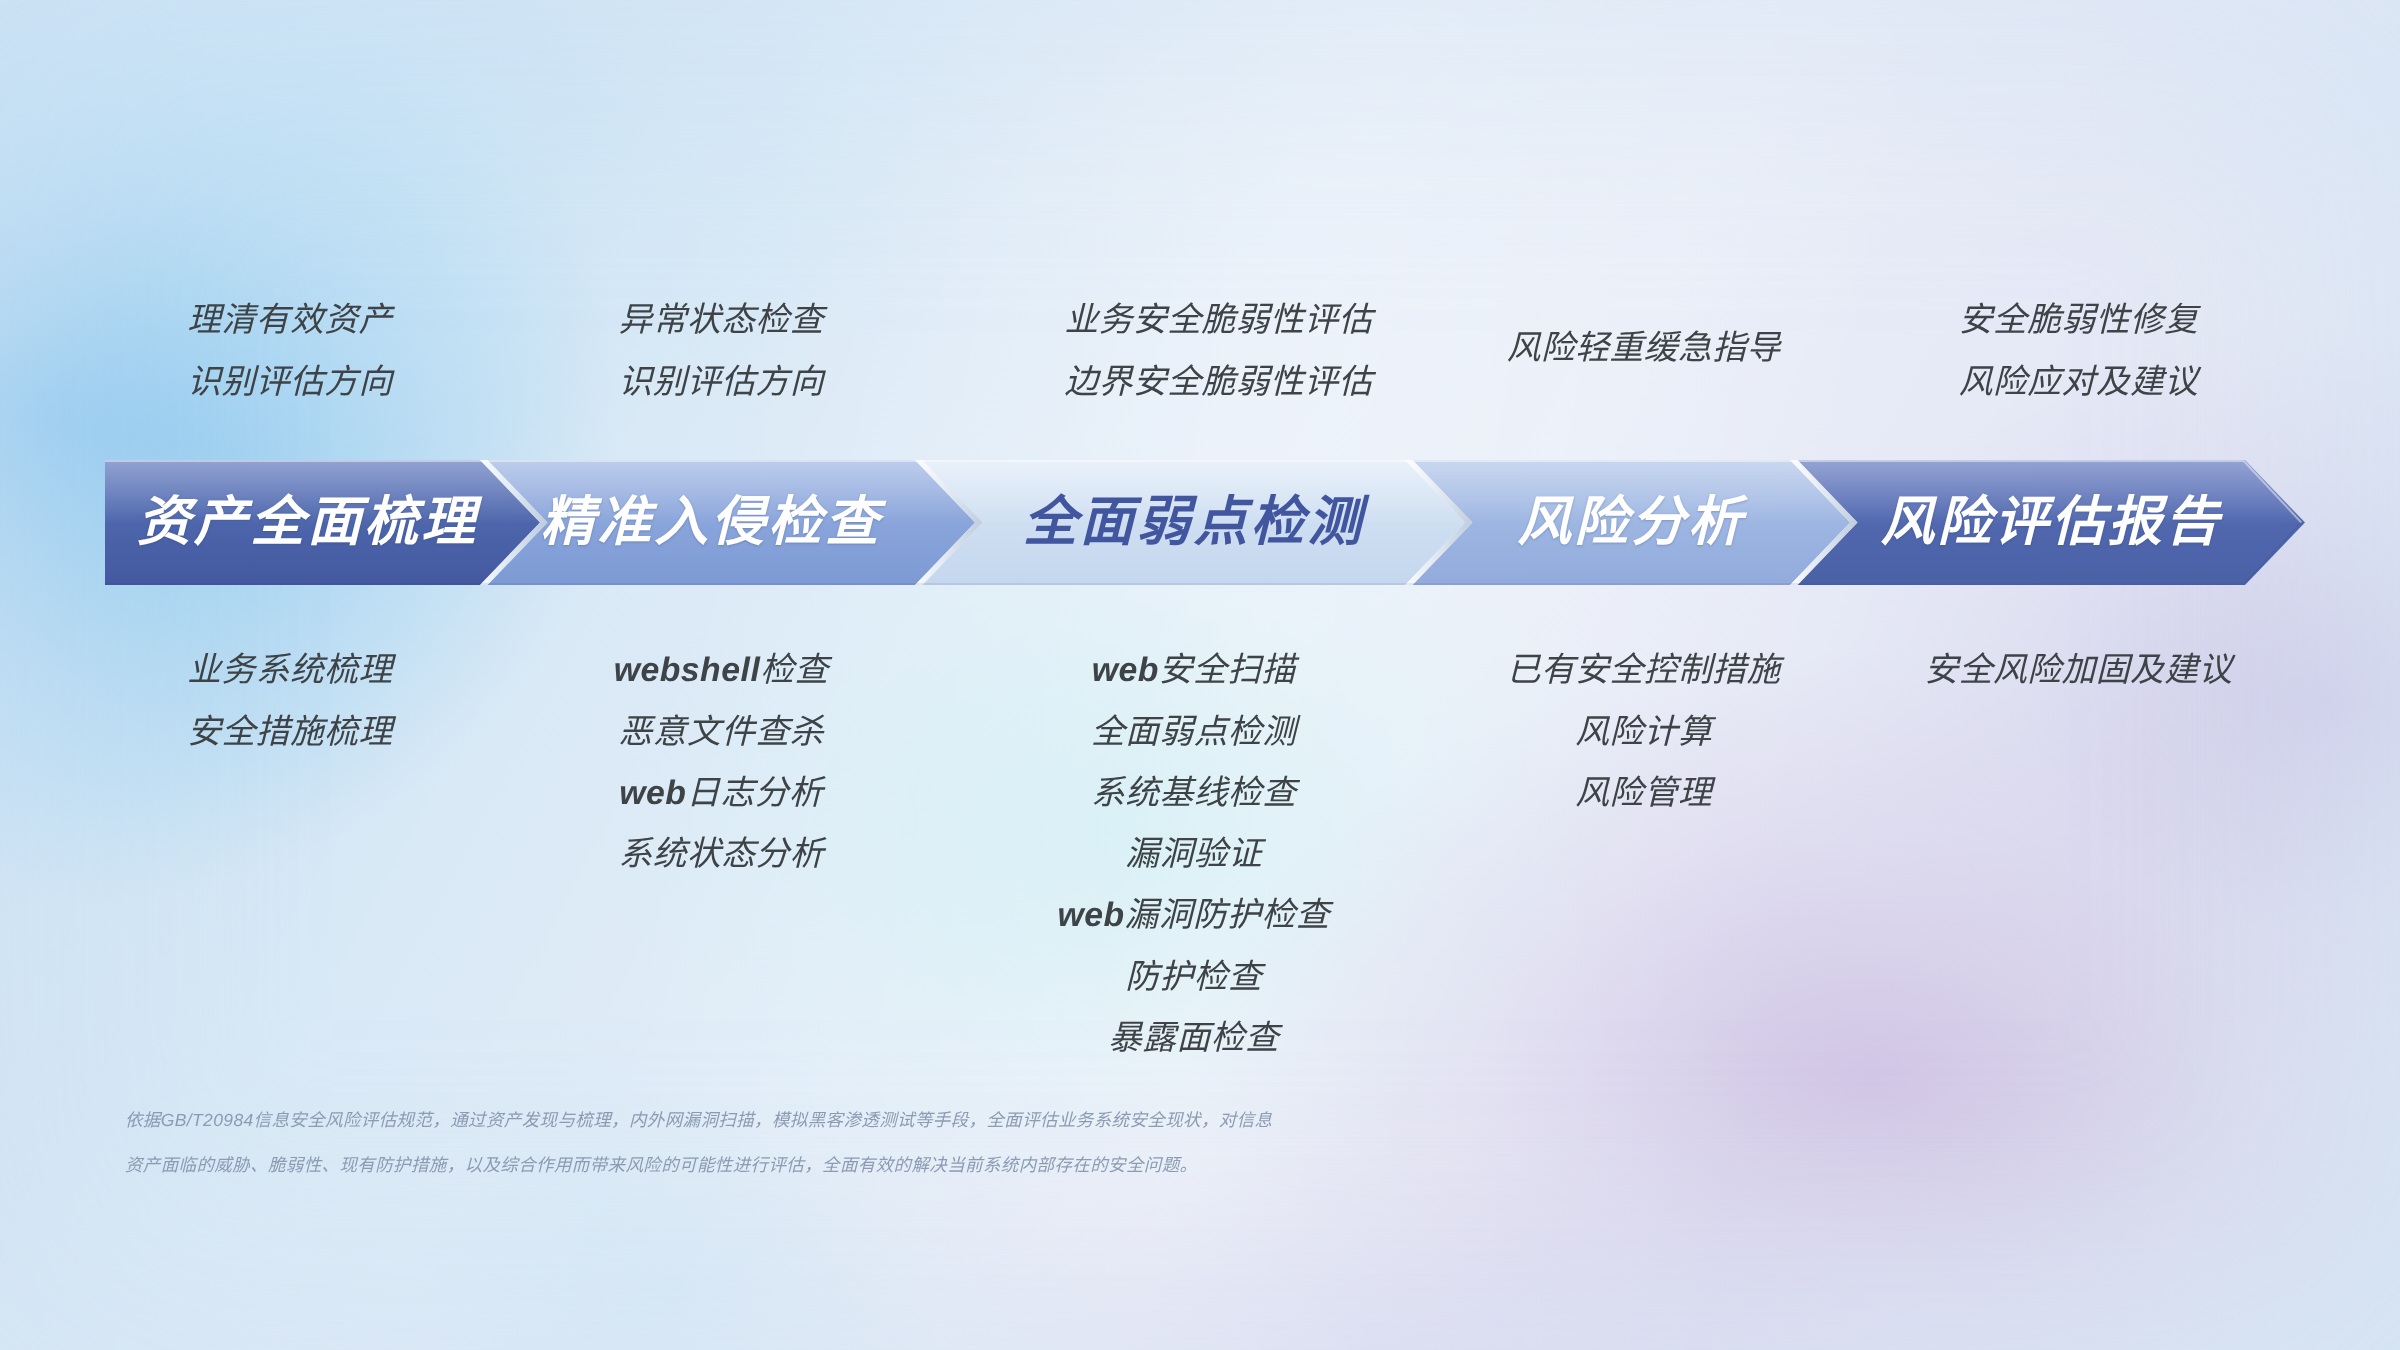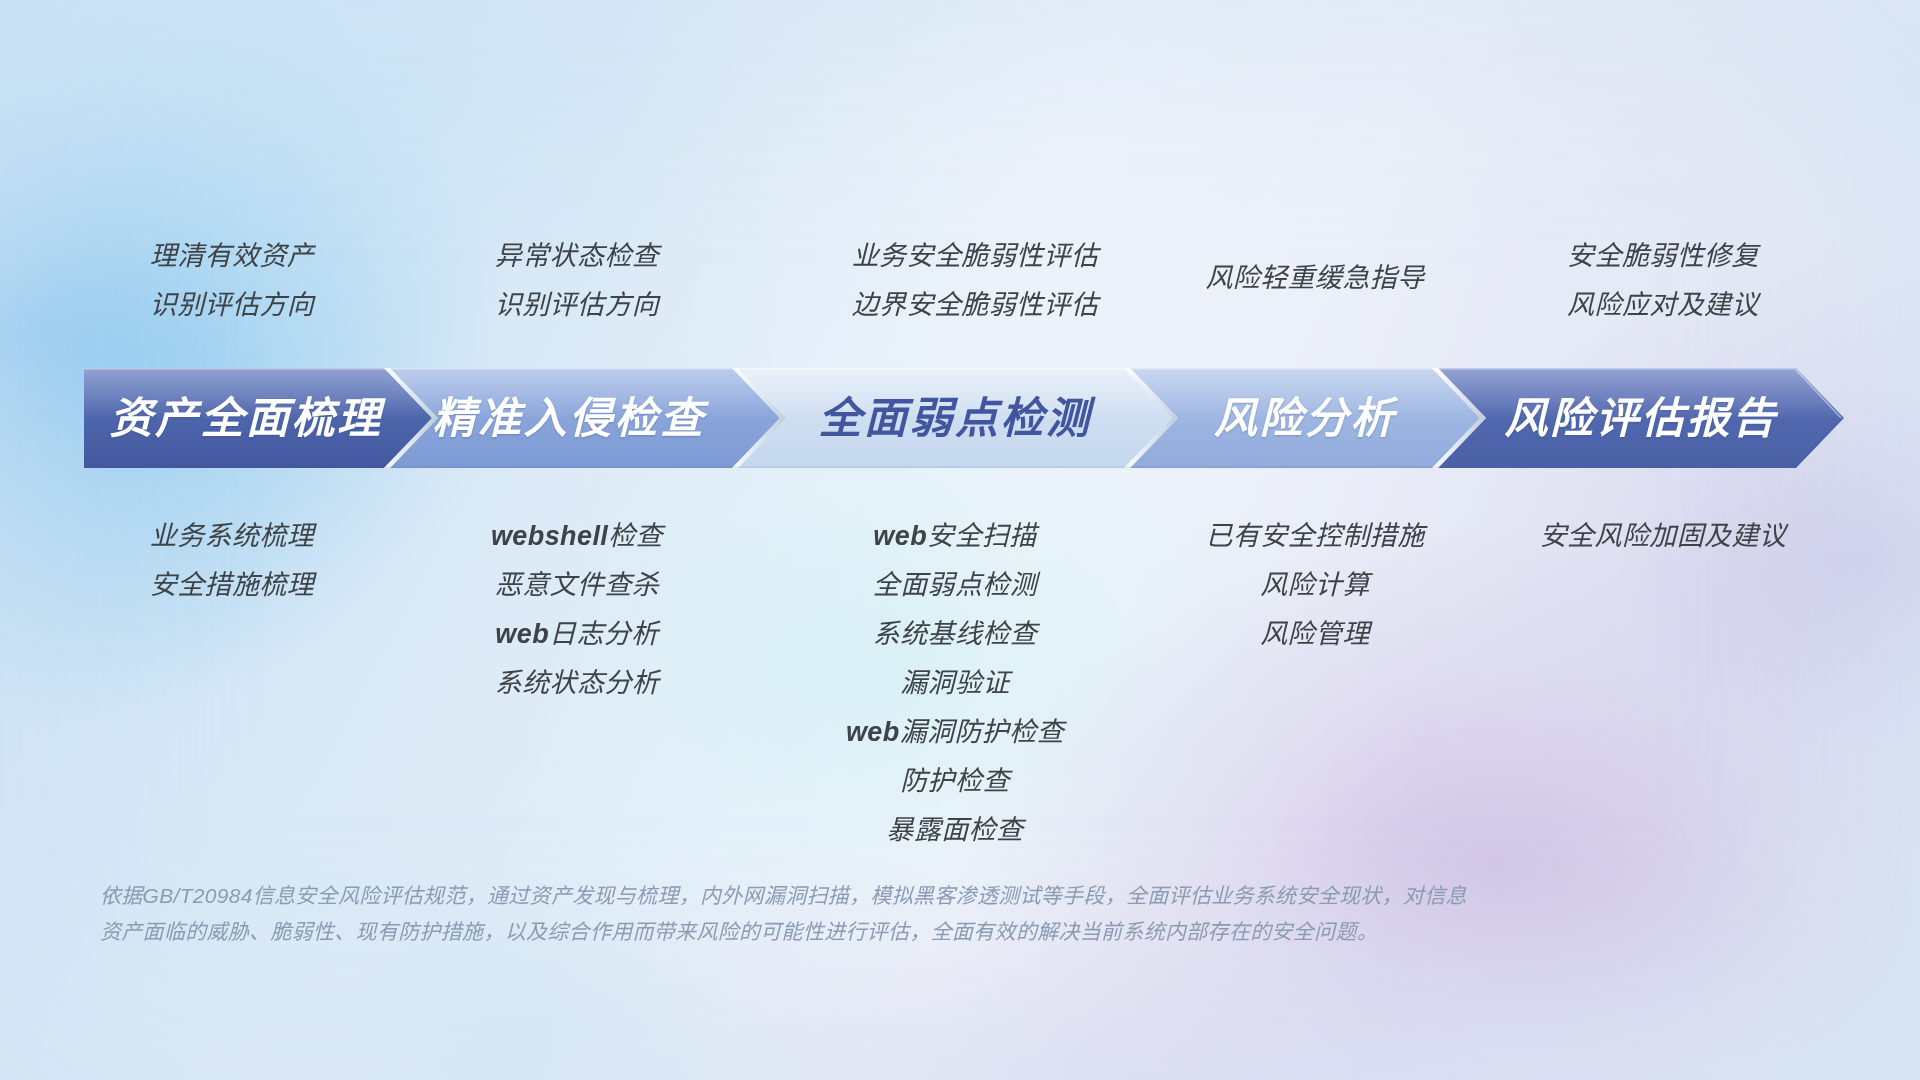--- a/index.html
+++ b/index.html
@@ -111,21 +111,21 @@
   }
   .label-light { color: #ffffff; text-shadow: 0 1px 2px rgba(40,62,110,0.28); }
   .label-dark  { color: #41569e; }
 
   
   #footer {
     position: absolute;
     left: 100px;
     top: 878px;
     width: 1560px;
-    font-size: 21px;
+    font-size: 14px;
     line-height: 36px;
     color: #8b9bb3;
     letter-spacing: 0.3px;
   }
   #footer p { margin: 0; }
 </style>
 </head>
 <body>
 
 <div id="stage">

